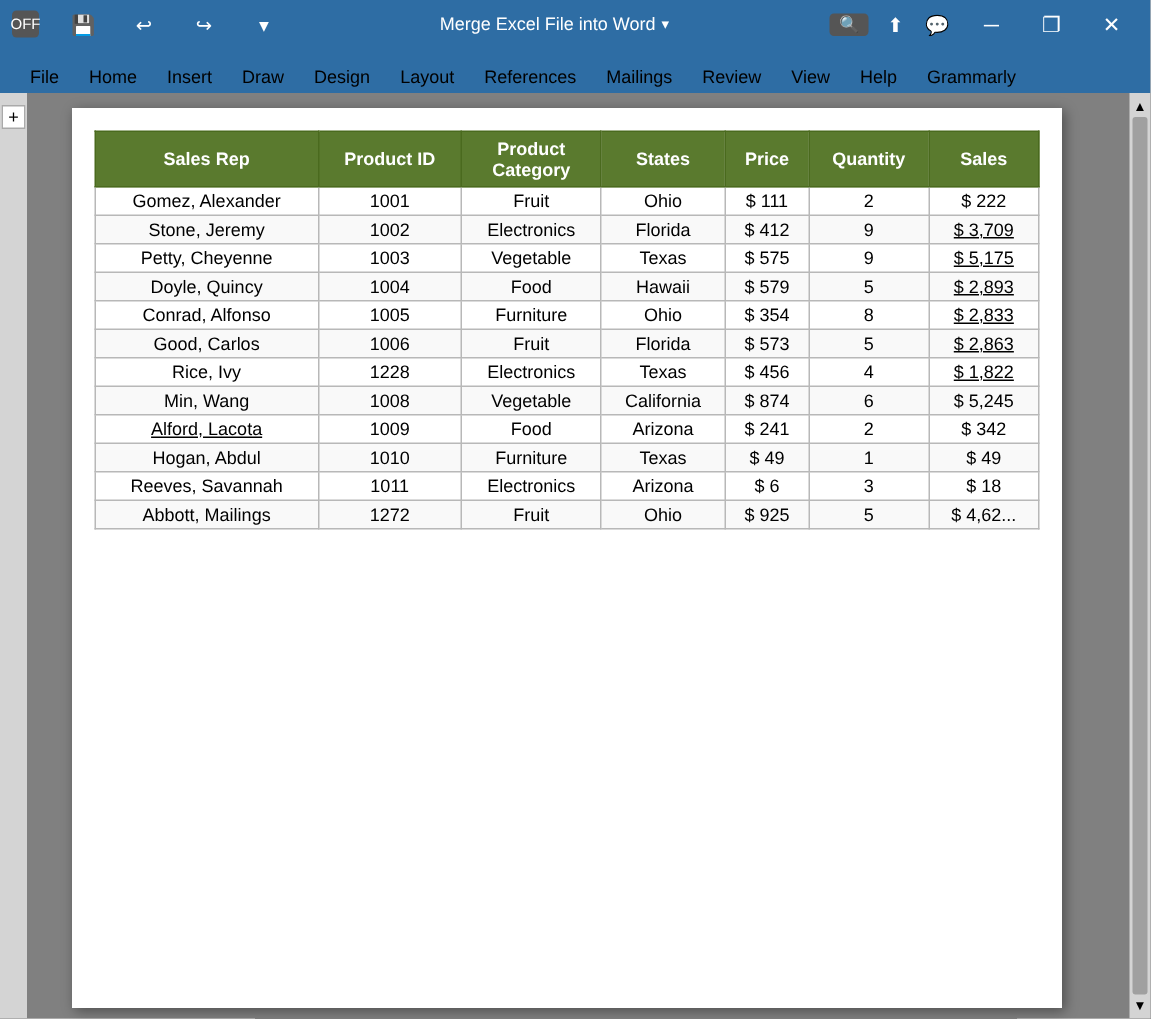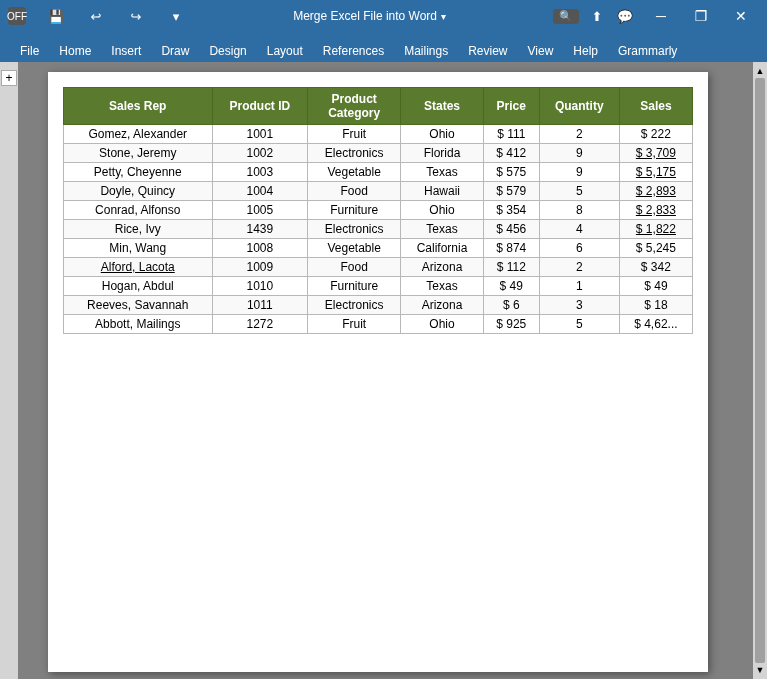--- a/index.html
+++ b/index.html
@@ -67,21 +67,21 @@
     .ribbon-tabs {
       background: #2e6da4;
       height: 30px;
       display: flex;
       align-items: flex-end;
       padding: 0 10px;
     }
     .ribbon-tab {
       padding: 4px 10px;
       font-size: 12px;
-      color: #ffffff;
+      color: #000000;
       cursor: pointer;
       border-radius: 3px 3px 0 0;
     }
 
     
     .qat {
       display: flex;
       align-items: center;
       gap: 20px;
     }
@@ -303,43 +303,52 @@
             <tr>
               <td class="name-cell">Conrad, Alfonso</td>
               <td>1005</td>
               <td>Furniture</td>
               <td>Ohio</td>
               <td class="price-cell">$ 354</td>
               <td>8</td>
               <td class="sales-cell"><span style="text-decoration:underline;">$ 2,833</span></td>
             </tr>
             <tr>
+              <td class="name-cell">Good, Carlos</td>
+              <td>1006</td>
+              <td>Fruit</td>
+              <td>Florida</td>
+              <td class="price-cell">$ 573</td>
+              <td>5</td>
+              <td class="sales-cell"><span style="text-decoration:underline;">$ 2,863</span></td>
+            </tr>
+            <tr>
               <td class="name-cell">Rice, Ivy</td>
-              <td>1439</td>
+              <td>1228</td>
               <td>Electronics</td>
               <td>Texas</td>
               <td class="price-cell">$ 456</td>
               <td>4</td>
               <td class="sales-cell"><span style="text-decoration:underline;">$ 1,822</span></td>
             </tr>
             <tr>
               <td class="name-cell">Min, Wang</td>
               <td>1008</td>
               <td>Vegetable</td>
               <td>California</td>
               <td class="price-cell">$ 874</td>
               <td>6</td>
               <td class="sales-cell">$ 5,245</td>
             </tr>
             <tr>
               <td class="name-cell" style="text-decoration: underline;">Alford, Lacota</td>
               <td>1009</td>
               <td>Food</td>
               <td>Arizona</td>
-              <td class="price-cell">$ 112</td>
+              <td class="price-cell">$ 241</td>
               <td>2</td>
               <td class="sales-cell">$ 342</td>
             </tr>
             <tr>
               <td class="name-cell">Hogan, Abdul</td>
               <td>1010</td>
               <td>Furniture</td>
               <td>Texas</td>
               <td class="price-cell">$ 49</td>
               <td>1</td>

